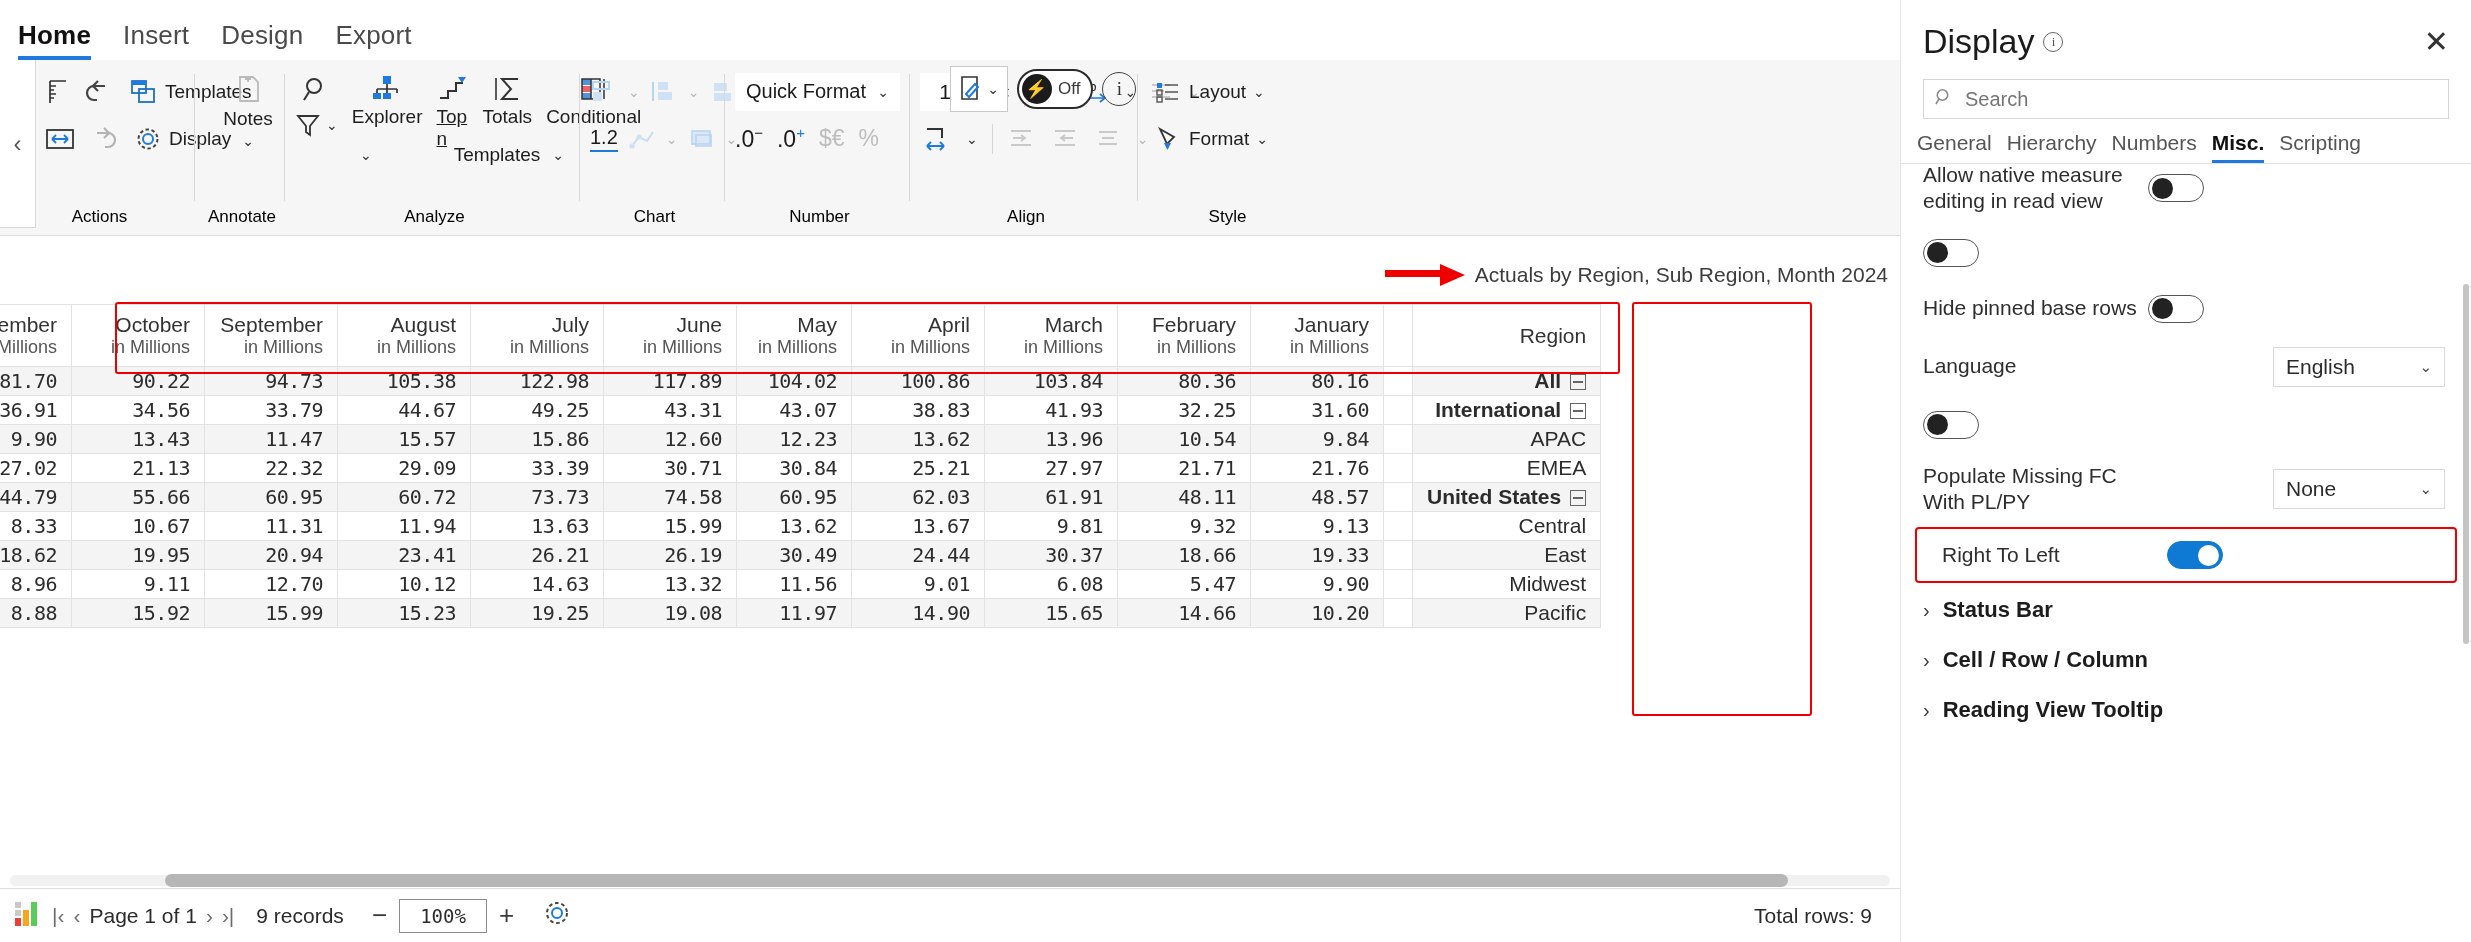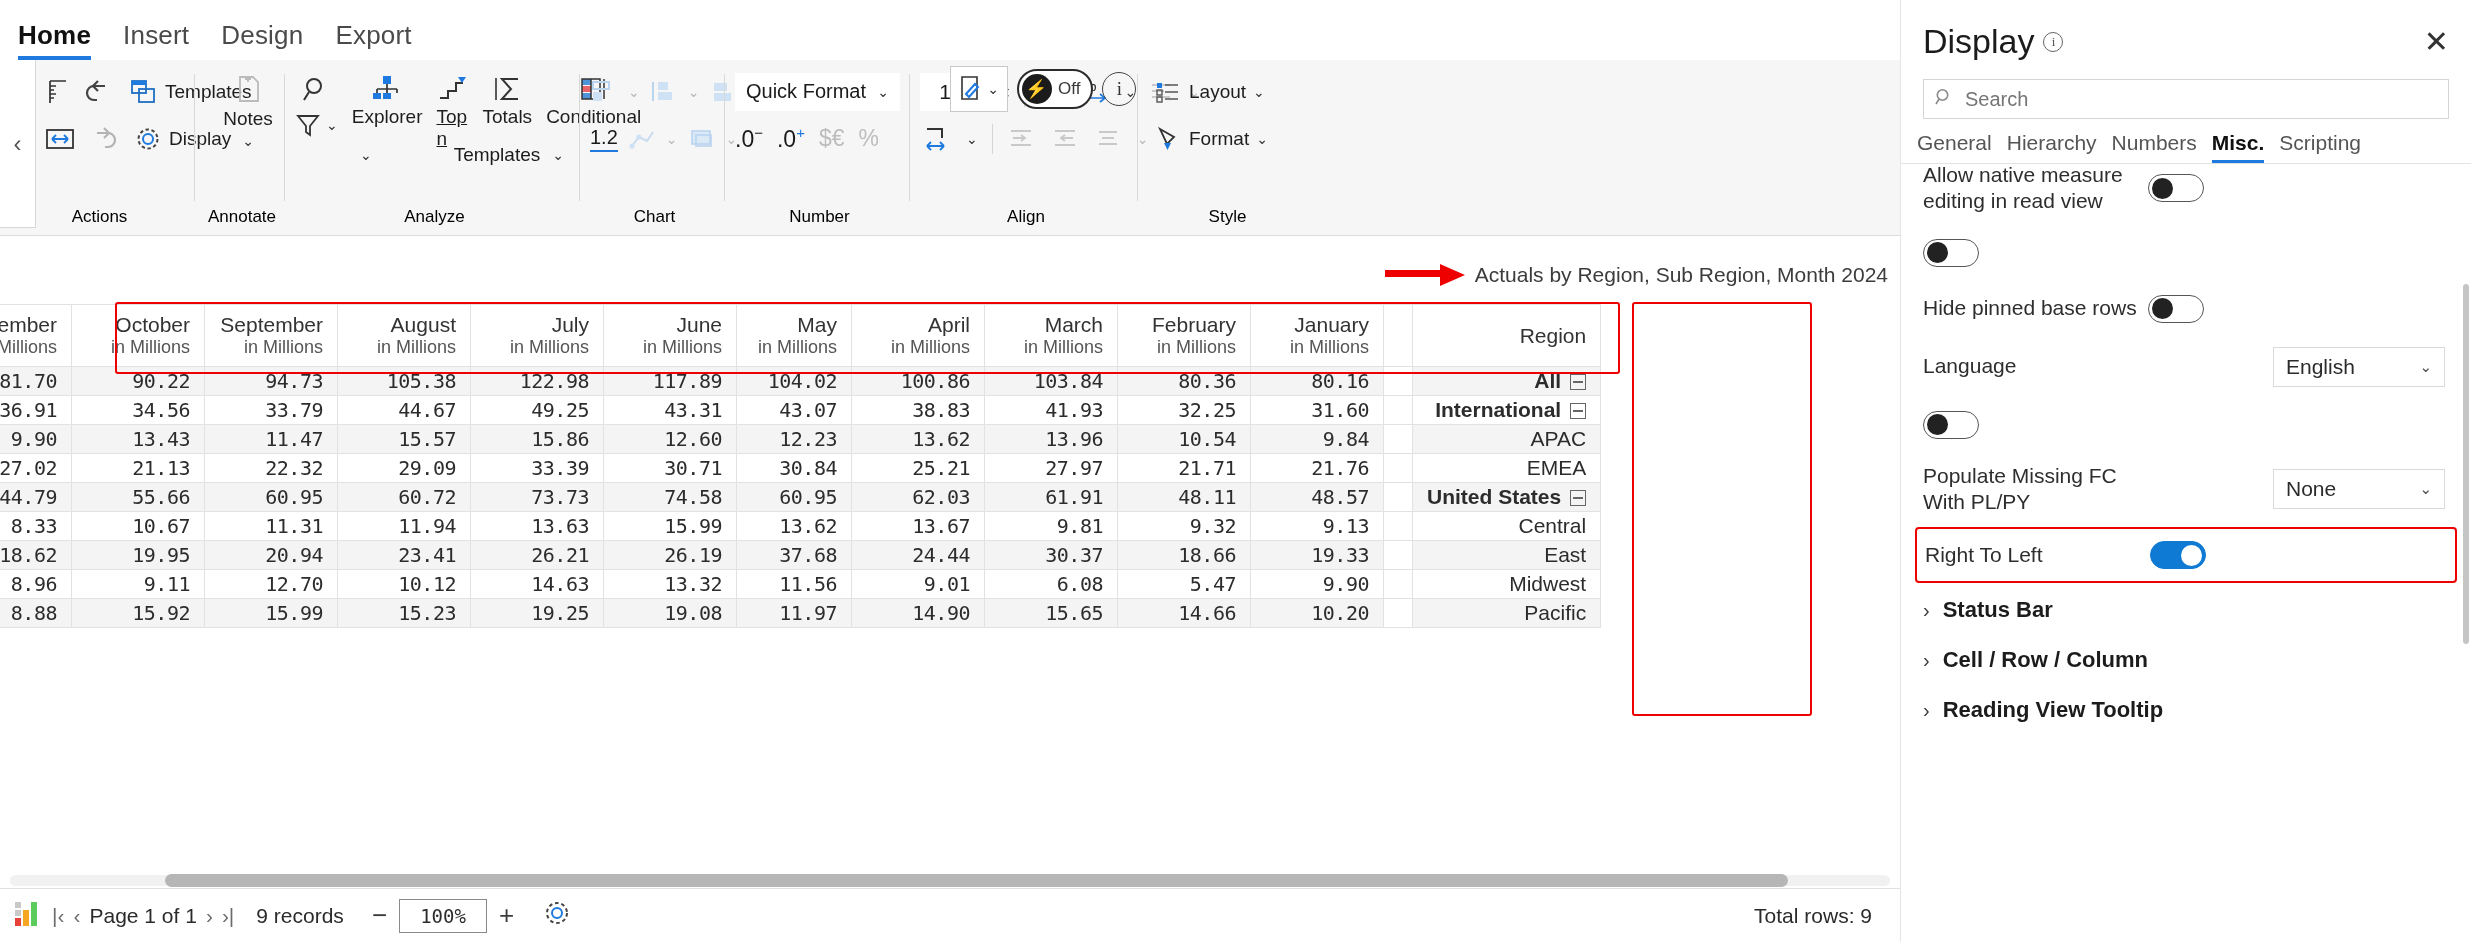--- a/index.html
+++ b/index.html
@@ -589,21 +589,21 @@
             <td class="gapcol"></td>
             <td class="region">Central</td>
           </tr>
           <tr class="shade">
             <td class="n">18.62</td>
             <td class="n">19.95</td>
             <td class="n">20.94</td>
             <td class="n">23.41</td>
             <td class="n">26.21</td>
             <td class="n">26.19</td>
-            <td class="n">37.68</td>
+            <td class="n">30.49</td>
             <td class="n">24.44</td>
             <td class="n">30.37</td>
             <td class="n">18.66</td>
             <td class="n">19.33</td>
             <td class="gapcol"></td>
             <td class="region">East</td>
           </tr>
           <tr class="plain">
             <td class="n">8.96</td>
             <td class="n">9.11</td>
@@ -730,21 +730,21 @@
           <span class="knob"></span>
         </div>
       </div>
       <div class="p-row">
         <div class="lbl">Populate Missing FC With PL/PY</div>
         <div class="sel">
           <span>None</span>
           <span class="cv">⌄</span>
         </div>
       </div>
-      <div class="p-row" style="border: 2.5px solid rgb(238, 0, 0); border-radius: 4px; margin: 2px 14px; padding: 6px 14px 6px 8px;">
+      <div class="p-row" style="border: 2.5px solid rgb(238, 0, 0); border-radius: 4px; margin: 2px 14px; padding: 6px 14px 6px 25px;">
         <div class="lbl">Right To Left</div>
         <div class="sw on">
           <span class="knob"></span>
         </div>
       </div>
       <div class="accordion">
         <span class="ch">›</span>
         <span class="t">Status Bar</span>
       </div>
       <div class="accordion">

